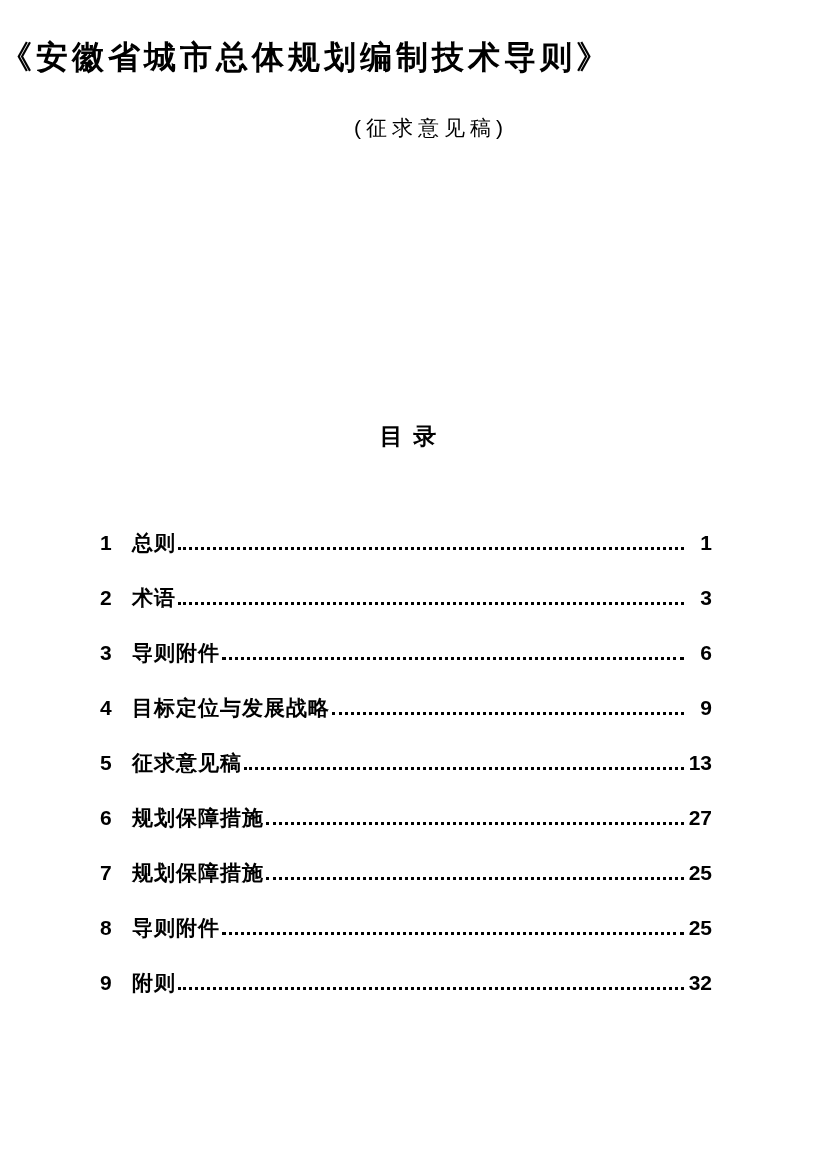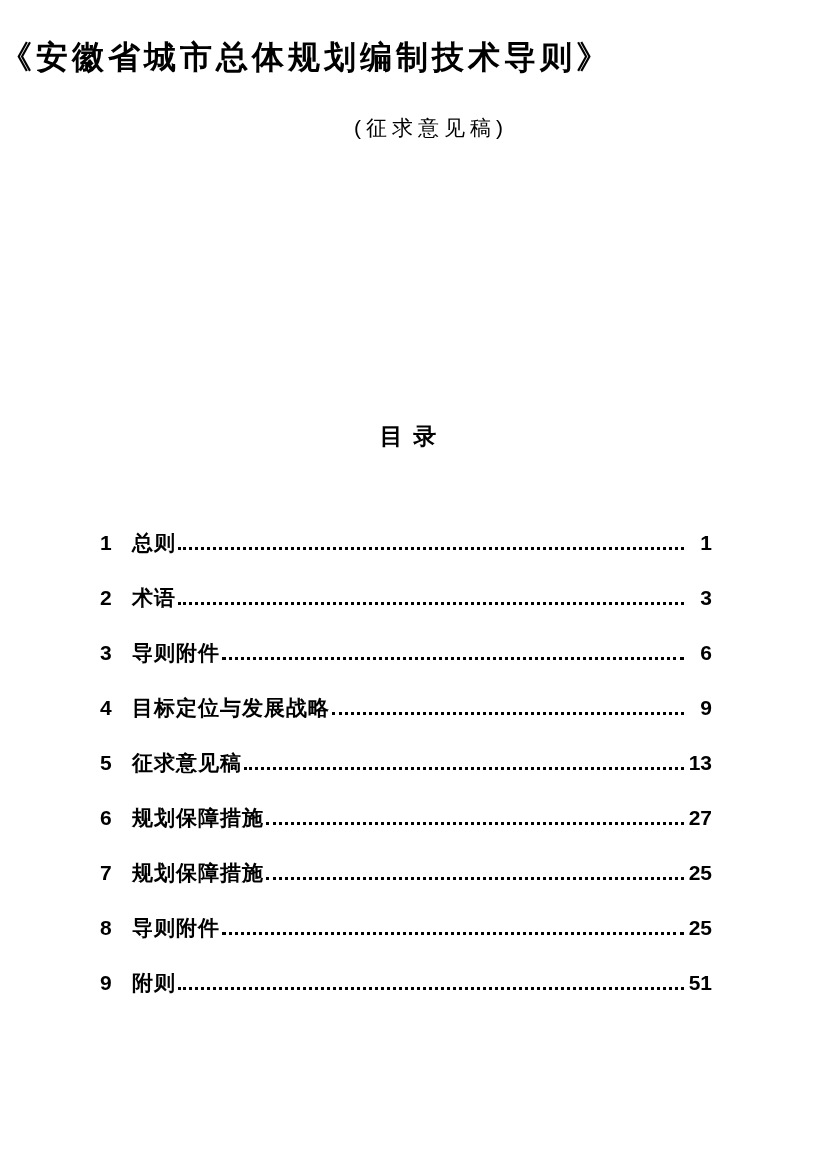--- a/index.html
+++ b/index.html
@@ -150,18 +150,18 @@
       <span class="toc-num">8</span>
       <span class="toc-label">导则附件</span>
       <span class="toc-leader"></span>
       <span class="toc-page">25</span>
     </div>
 
     <div class="toc-row">
       <span class="toc-num">9</span>
       <span class="toc-label">附则</span>
       <span class="toc-leader"></span>
-      <span class="toc-page">51</span>
+      <span class="toc-page">32</span>
     </div>
 
 
   </div>
 </div>
 
 </body></html>

